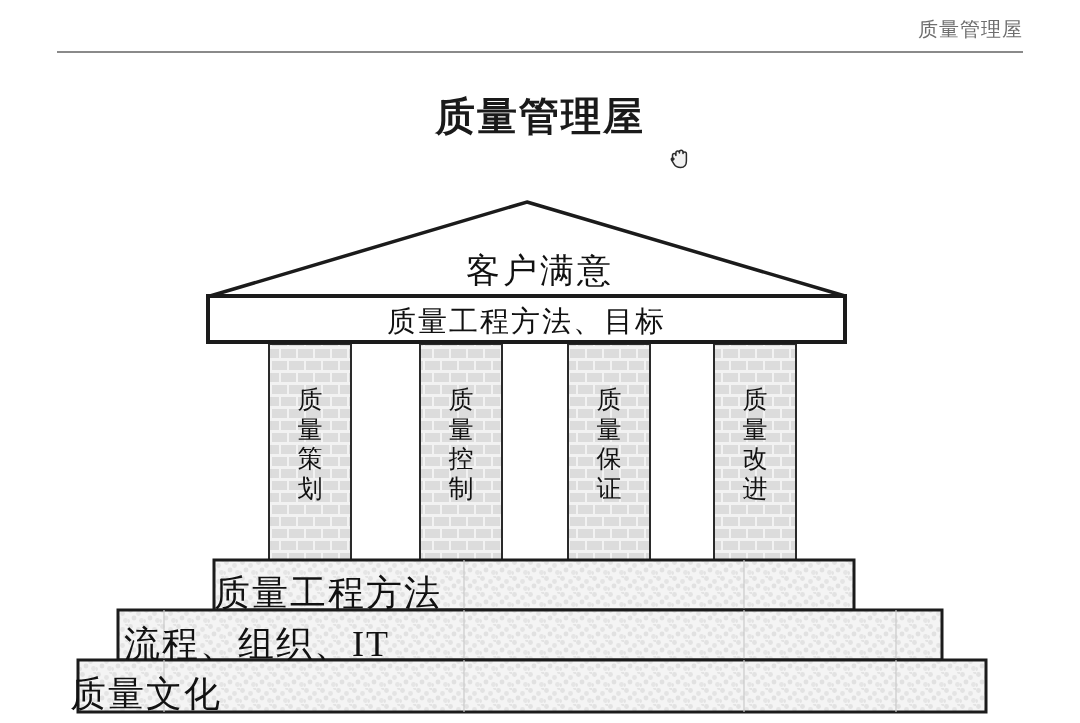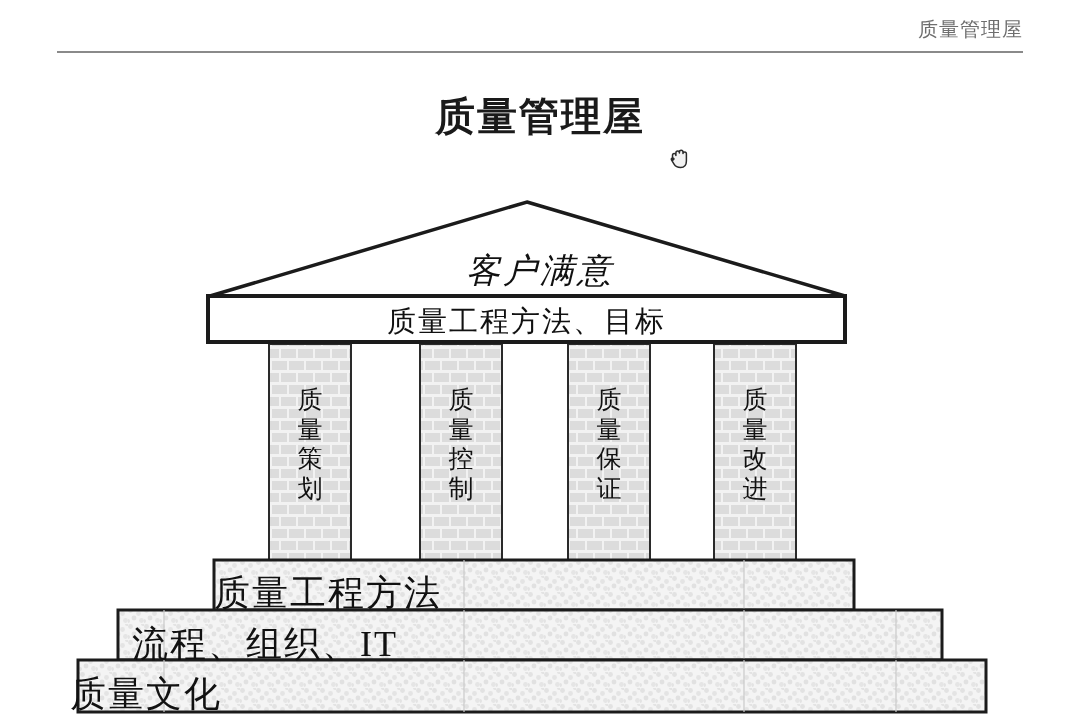--- a/index.html
+++ b/index.html
@@ -76,21 +76,20 @@
     font-family: "Liberation Serif", "DejaVu Serif", serif;
     white-space: nowrap;
     text-align: center;
   }
   .roof-label {
     left: 0;
     top: 248px;
     width: 1080px;
     font-size: 34px;
     letter-spacing: 3px;
-    font-style: italic;
   }
   .beam-label {
     left: 208px;
     top: 302px;
     width: 637px;
     font-size: 29px;
     letter-spacing: 2px;
   }
 
   .pillar-label {
@@ -104,21 +103,21 @@
   .pillar-label span {
     display: block;
   }
 
   .tier-label {
     font-size: 36px;
     letter-spacing: 2px;
     text-align: left;
   }
   .tier1-label { left: 214px; top: 569px; width: 640px; }
-  .tier2-label { left: 132px; top: 620px; width: 684px; }
+  .tier2-label { left: 124px; top: 620px; width: 684px; }
   .tier3-label { left: 70px;  top: 670px; width: 1080px; font-family: Liberation Serif, serif; }
 
   
   .cursor {
     position: absolute;
     left: 668px;
     top: 145px;
     width: 26px;
     height: 28px;
     pointer-events: none;

